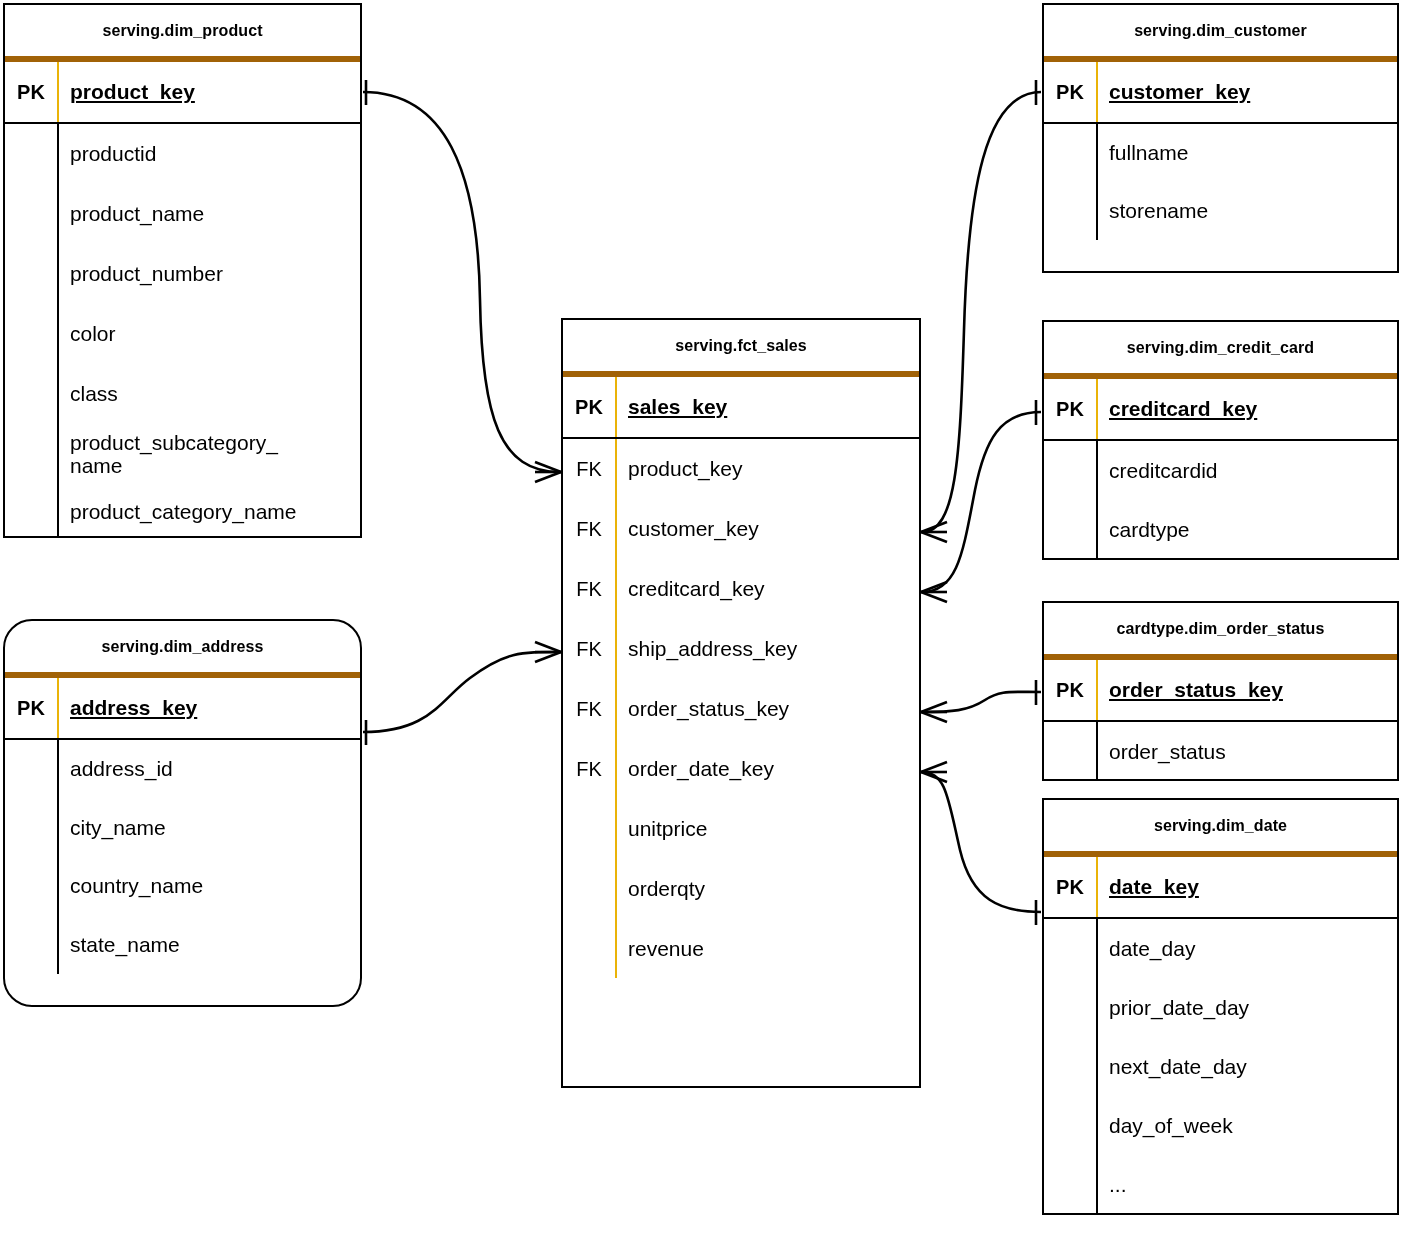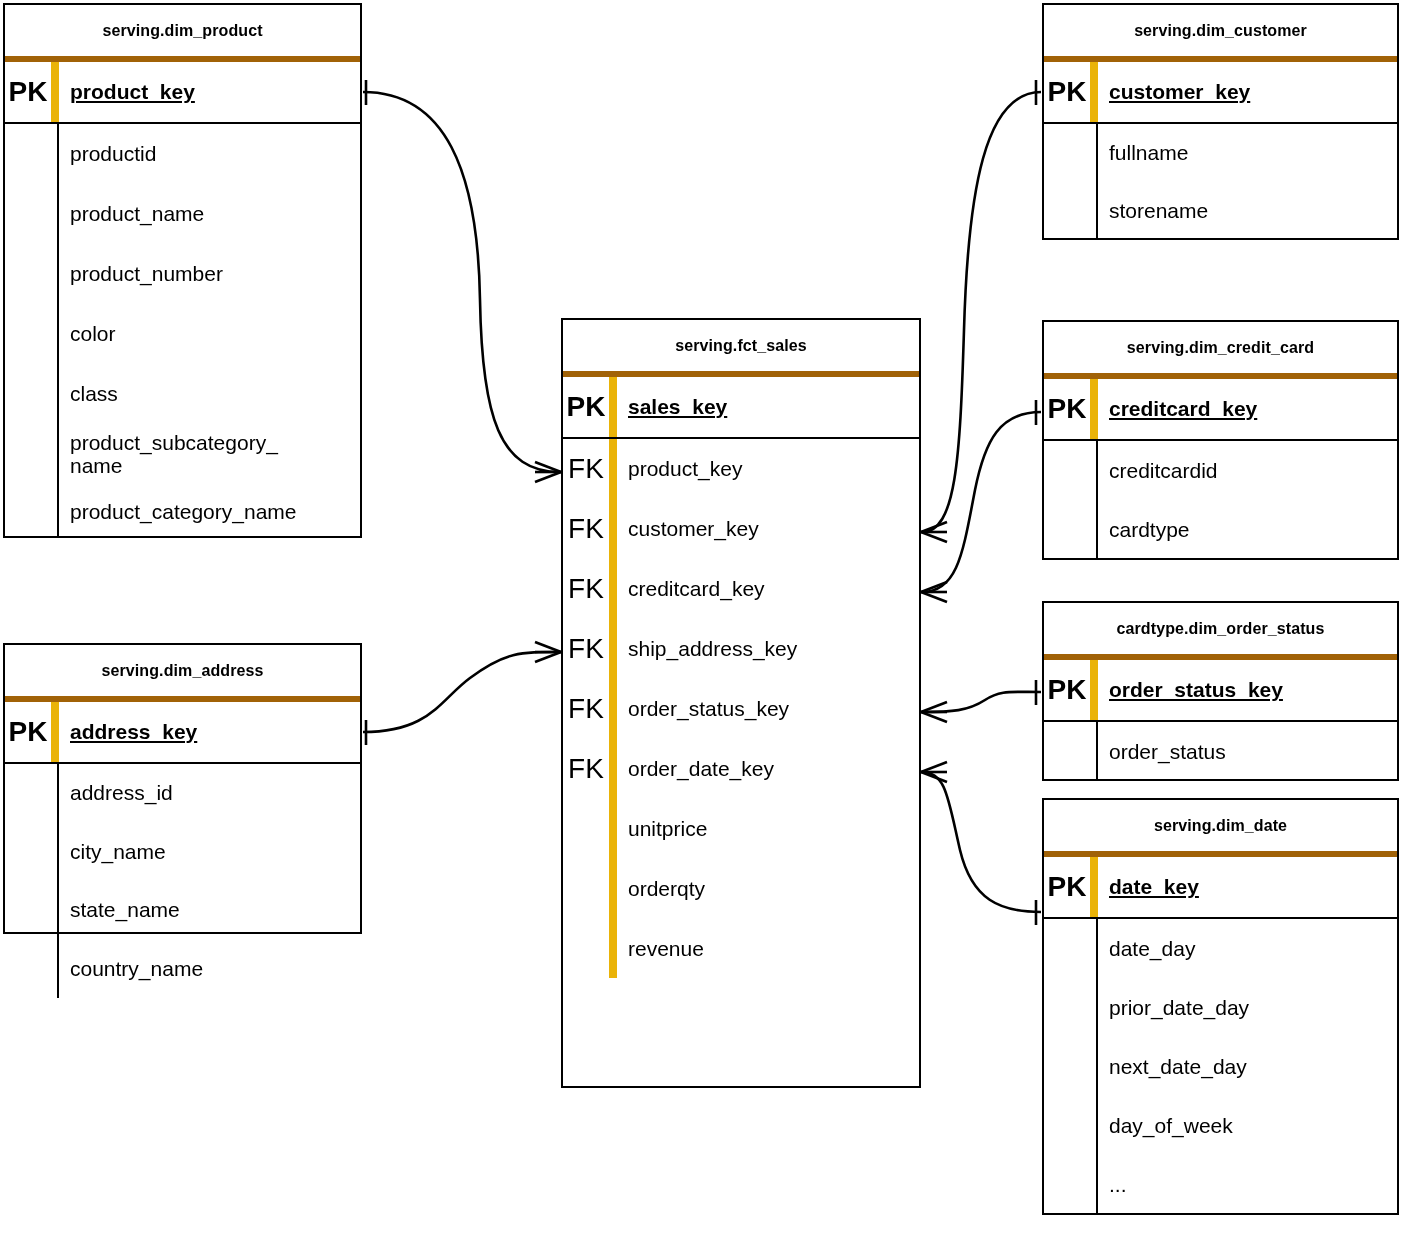--- a/index.html
+++ b/index.html
@@ -29,22 +29,22 @@
     box-sizing:border-box;
     display:flex;align-items:center;
     height:60px;
   }
   .row.pkrow{border-bottom:2px solid #000000;height:62px;}
   .keycell{
     box-sizing:border-box;
     width:54px;flex:0 0 54px;
     align-self:stretch;
     display:flex;align-items:center;justify-content:center;
-    font-size:28px;color:#000000;
-    border-right:8px solid #eab308;
+    font-size:20px;color:#000000;
+    border-right:2px solid #eab308;
   }
   .keycell.bold{font-weight:bold;}
   .namecell{
     box-sizing:border-box;
     padding-left:11px;
     font-size:21px;color:#000000;
     line-height:1.12;
   }
   .namecell.pkname{font-weight:bold;text-decoration:underline;}
   .bodygrid{display:flex;}
@@ -138,33 +138,33 @@
         <div class="row">product_number</div>
         <div class="row">color</div>
         <div class="row">class</div>
         <div class="row twoline" style="height:62px;white-space:pre-line;">product_subcategory_
 name</div>
         <div class="row" style="height:52px;">product_category_name</div>
       </div>
     </div>
   </div>
 
-  <div class="entity" style="left:3px;top:643px;width:359px;height:291px;">
+  <div class="entity" style="left:3px;top:619px;width:359px;height:388px;border-radius:29px;">
     <div class="ent-title">serving.dim_address</div>
     <div class="row pkrow">
       <div class="keycell bold">PK</div>
       <div class="namecell pkname">address_key</div>
     </div>
     <div class="bodygrid" style="height:234px;">
       <div class="spine"></div>
       <div class="names">
         <div class="row">address_id</div>
         <div class="row">city_name</div>
+        <div class="row">country_name</div>
         <div class="row">state_name</div>
-        <div class="row">country_name</div>
       </div>
     </div>
   </div>
 
   <div class="entity" style="left:561px;top:318px;width:360px;height:770px;">
     <div class="ent-title">serving.fct_sales</div>
     <div class="row pkrow">
       <div class="keycell bold">PK</div>
       <div class="namecell pkname">sales_key</div>
     </div>
@@ -201,21 +201,21 @@
         <div class="keycell"></div>
         <div class="namecell">orderqty</div>
       </div>
       <div class="row" style="height:59px;">
         <div class="keycell"></div>
         <div class="namecell">revenue</div>
       </div>
     </div>
   </div>
 
-  <div class="entity" style="left:1042px;top:3px;width:357px;height:237px;">
+  <div class="entity" style="left:1042px;top:3px;width:357px;height:270px;">
     <div class="ent-title">serving.dim_customer</div>
     <div class="row pkrow">
       <div class="keycell bold">PK</div>
       <div class="namecell pkname">customer_key</div>
     </div>
     <div class="bodygrid" style="height:116px;">
       <div class="spine"></div>
       <div class="names">
         <div class="row">fullname</div>
         <div class="row">storename</div>

